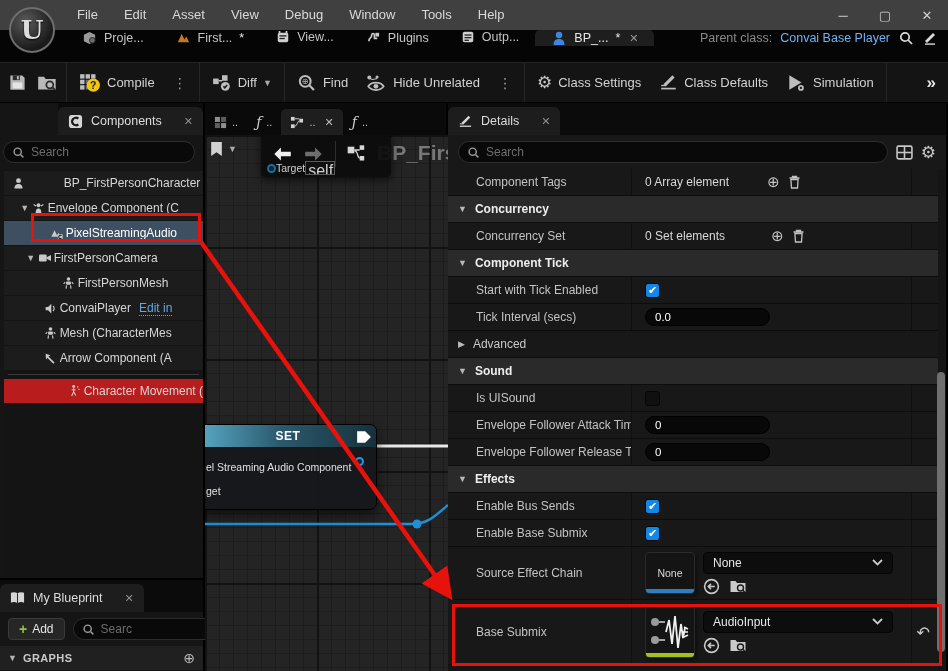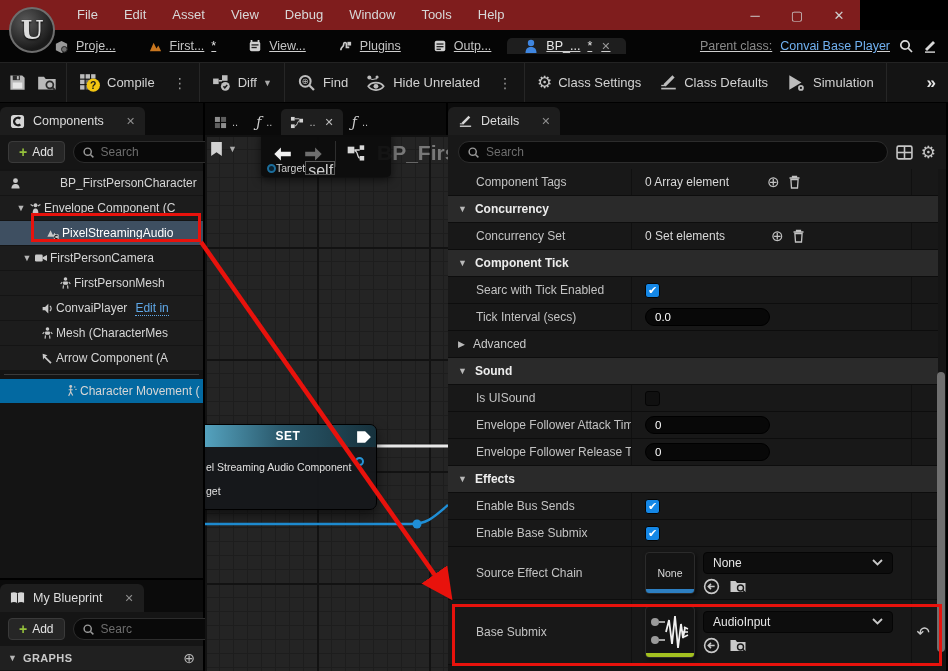--- a/index.html
+++ b/index.html
@@ -1,30 +1,30 @@
 <!DOCTYPE html>
 <html><head>
 <meta charset="utf-8">
 <style>
   * { margin:0; padding:0; box-sizing:border-box; }
   html,body { width:948px; height:671px; overflow:hidden; background:#000; }
   body { font-family:"Liberation Sans", sans-serif; color:#cfcfcf; font-size:12px; position:relative; }
 
   
-  .menubar { position:absolute; left:0; top:0; width:860px; height:30px; background:#7f1d1d; display:flex; align-items:center; padding-left:64px; }
+  .menubar { position:absolute; left:0; top:0; width:948px; height:30px; background:#404040; display:flex; align-items:center; padding-left:64px; }
   .menu-item { padding:0 13px; color:#d8d8d8; font-size:13px; line-height:30px; cursor:default; }
   .win-controls { position:absolute; right:0; top:0; height:30px; display:flex; align-items:center; gap:28px; padding-right:14px; color:#cfcfcf; font-size:13px; }
   .win-controls span { width:14px; text-align:center; }
 
   .logo { position:absolute; left:9px; top:7px; width:46px; height:46px; border-radius:50%;
           background:radial-gradient(circle at 35% 30%, #5a5a5a, #1a1a1a 70%); border:2px solid #6e6e6e;
           display:flex; align-items:center; justify-content:center; z-index:5; }
   .logo span { font-family:"DejaVu Serif", serif; font-size:26px; font-weight:bold; color:#dcdcdc; text-shadow:0 1px 2px #000; }
 
-  .tabbar { position:absolute; left:0; top:30px; width:948px; height:32px; background:#050505; display:flex; align-items:center; padding-left:38px;text-decoration:underline; }
+  .tabbar { position:absolute; left:0; top:30px; width:948px; height:32px; background:#050505; display:flex; align-items:flex-start; padding-left:66px; }
   .app-tab { display:flex; align-items:center; gap:7px; padding:0 16px; color:#c4c4c4; font-size:12.5px; }
   .app-tab.active { background:#1e1e1e; border-radius:5px 5px 0 0; color:#e8e8e8; }
   .app-tab .dirty { color:#e8e8e8; }
   .app-tab .tclose { color:#9a9a9a; font-size:11px; margin-left:2px; }
   .parent-class { margin-left:auto; display:flex; align-items:center; gap:8px; padding-right:10px; }
   .parent-class .pc-label { color:#8a8a8a; font-size:12.5px; }
   .parent-class .pc-value { color:#71b1f1; font-size:12.5px; }
 
   .toolbar { position:absolute; left:0; top:62px; width:948px; height:41px; background:#141414; border-top:1px solid #232323; border-bottom:1px solid #000; display:flex; align-items:center; }
   .tb-group { display:flex; align-items:center; height:100%; padding:0 8px; gap:10px; }
@@ -39,21 +39,21 @@
   .left-col { width:205px; display:flex; flex-direction:column; background:#101010; border-right:2px solid #000; }
   .graph-col { width:243px; background:#0a0a0a; border-right:2px solid #000; position:relative; }
   .details-col { width:498px; background:#151515; position:relative; }
 
   
   .ptabstrip { height:32px; background:#0b0b0b; display:flex; align-items:flex-end; }
   .ptab { height:28px; background:#1d1d1d; border-radius:6px 6px 0 0; display:flex; align-items:center; gap:8px; padding:0 10px; color:#dcdcdc; font-size:12.5px; }
   .ptab .pclose { color:#8f8f8f; font-size:11px; margin-left:14px; }
 
   
-  .components-panel { height:475px; background:#151515; display:flex; flex-direction:column; }
+  .components-panel { height:475px; background:#151515; display:flex; flex-direction:column;align-items:flex-end; }
   .panel-toolbar { height:34px; display:flex; align-items:center; gap:8px; padding:0 8px; background:#151515; }
   .add-btn { height:22px; display:flex; align-items:center; gap:5px; background:#262626; border:1px solid #3a3a3a; border-radius:4px; padding:0 10px; color:#e4e4e4; font-size:12px; }
   .add-btn .plus { color:#96c33c; font-weight:bold; font-size:14px; }
   .search-pill { flex:1; height:22px; background:#090909; border:1px solid #2c2c2c; border-radius:11px; display:flex; align-items:center; gap:6px; padding:0 8px; }
   .search-pill input { flex:1; min-width:0; background:transparent; border:none; outline:none; color:#dcdcdc; font-size:12px; font-family:"Liberation Sans",sans-serif; }
   .search-pill input::placeholder { color:#6d6d6d; }
 
   .cmp-tree { flex:1; position:relative; background:#141414; padding-top:2px; }
   .cmp-row { height:24px; margin-bottom:1px; display:flex; align-items:center; background:#1c1c1c; color:#d6d6d6; font-size:12px; white-space:nowrap; overflow:hidden; }
   .cmp-row.selected { background:#3e4f61; color:#fff; }
@@ -416,21 +416,21 @@
         </div>
         <div class="cmp-row" style="padding-left:38px;">
           <span class="cicon">
               <svg class="ic" width="13" height="13" viewBox="0 0 16 16">
                 <path d="M2 2 L8 4 L5.5 5.5 L13 13 L11.5 14.5 L4 7 L2.5 9.5 Z" fill="#c9c9c9"></path>
               </svg>
             </span>
           <span>Arrow Component (A</span>
         </div>
         <div class="cmp-sep"></div>
-        <div class="cmp-row" style="padding-left:62px; background:#0369a1;">
+        <div class="cmp-row" style="padding-left:62px; background:#b91c1c;">
           <span class="cicon">
               <svg class="ic" width="13" height="14" viewBox="0 0 16 16">
                 <circle cx="7" cy="2.5" r="1.8" fill="#c9c9c9"></circle>
                 <path d="M7 4.5 L7 9 M7 9 L4.5 14 M7 9 L9.5 13.5 M4.5 6.5 L9.5 6.5" stroke="#c9c9c9" stroke-width="1.4" fill="none"></path>
                 <circle cx="12" cy="3" r=".9" fill="#c9c9c9"></circle>
                 <circle cx="13.5" cy="6" r=".9" fill="#c9c9c9"></circle>
               </svg>
             </span>
           <span>Character Movement (</span>
         </div>
@@ -611,21 +611,21 @@
             </svg>
           <span class="col-sep2"></span>
         </div>
       </div>
 
       <div class="dsection">
         <span class="caret">▼</span>
         <span>Component Tick</span>
       </div>
       <div class="drow">
-        <div class="dlabel">Searc with Tick Enabled</div>
+        <div class="dlabel">Start with Tick Enabled</div>
         <div class="dvalue">
             <span class="chk on">✔</span>
             <span class="col-sep2"></span>
           </div>
       </div>
       <div class="drow">
         <div class="dlabel">Tick Interval (secs)</div>
         <div class="dvalue">
             <input class="dinput" value="0.0" style="">
             <span class="col-sep2"></span>

